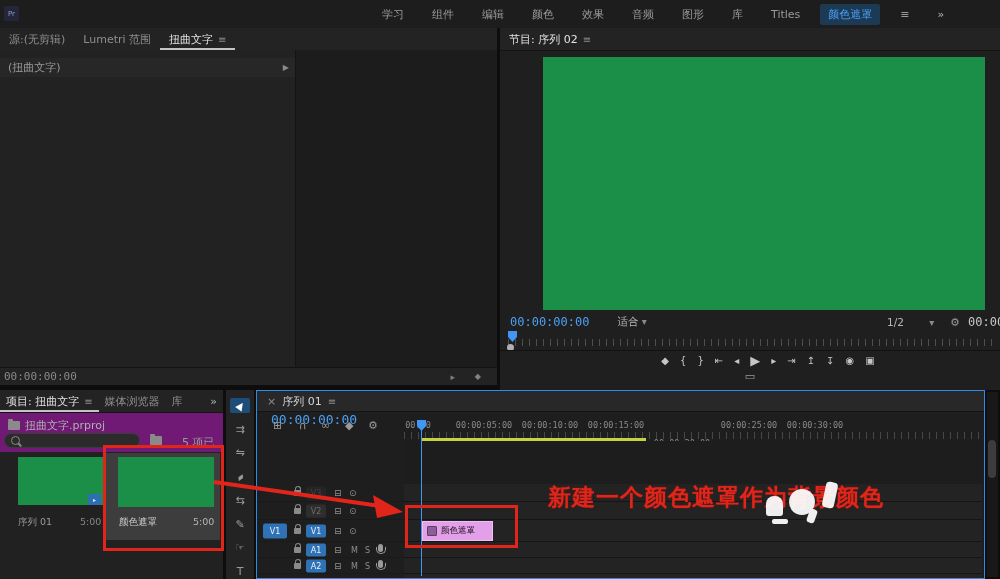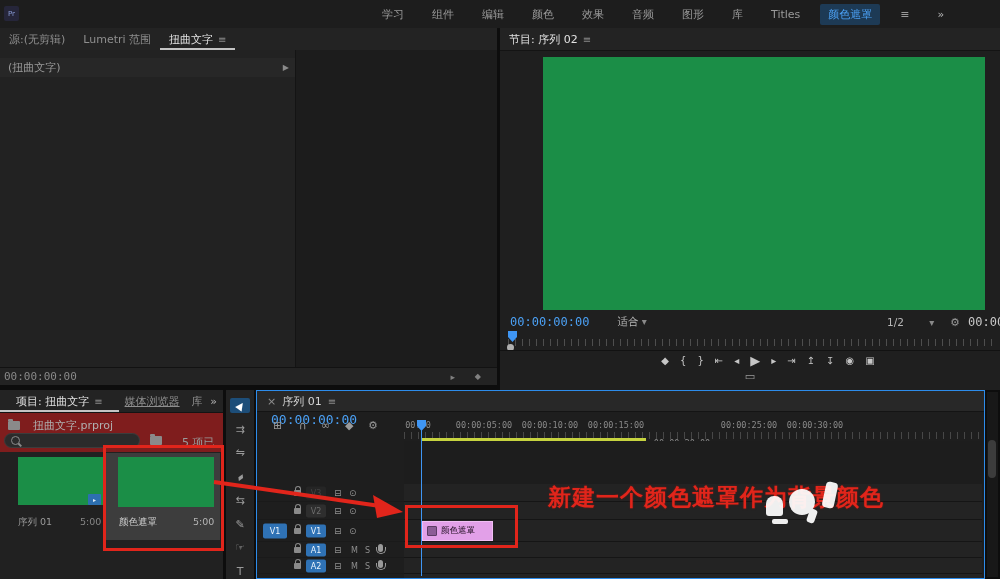--- a/index.html
+++ b/index.html
@@ -1,19 +1,19 @@
 <!DOCTYPE html>
 <html><head>
 <meta charset="utf-8">
 <style>
   html,body{margin:0;padding:0;background:#000;}
   .stage{position:relative;width:1000px;height:579px;background:#0d0d0d;overflow:hidden;
          font-family:"DejaVu Sans","Liberation Sans",sans-serif;color:#bbb;font-size:11px;
          -webkit-user-select:none;user-select:none;}
-  .panel{position:absolute;background:#7f1d1d;}
+  .panel{position:absolute;background:#701a75;}
   .tabbar{position:absolute;left:0;top:0;right:0;height:22px;display:flex;align-items:center;
           background:#232323;border-bottom:1px solid #141414;white-space:nowrap;font-size:11px;color:#8e8e8e;}
   .tab{height:100%;display:flex;align-items:center;gap:5px;padding:0 9px;}
   .tab.active{color:#e2e2e2;box-shadow:inset 0 -2px 0 #c4c4c4;}
   .menu-glyph{color:#8a8a8a;font-size:10px;}
   .tc{font-family:"DejaVu Sans Mono","Liberation Mono",monospace;letter-spacing:0px;}
   .tc-blue{color:#4ba0f4;}
   
   .ws-bar{position:absolute;left:0;top:0;width:1000px;height:28px;background:#1d1d1d;border-bottom:1px solid #0e0e0e;}
   .ws-items{position:absolute;left:368px;top:0;height:28px;display:flex;align-items:center;}
@@ -183,29 +183,29 @@
       <span>↥</span>
       <span>↧</span>
       <span>◉</span>
       <span>▣</span>
     </div>
     <div style="position:absolute;left:0;top:342px;width:100%;text-align:center;color:#9a9a9a;font-size:11px;">▭</div>
   </div>
 
   <div class="panel proj">
     <div class="tabbar">
-      <span class="tab active" style="padding:0 16px;">
+      <span class="tab active" style="padding:0 6px;">
         <span>项目: 扭曲文字</span>
         <span class="menu-glyph">≡</span>
       </span>
-      <span class="tab" style="padding:0 6px;text-decoration:underline;">媒体浏览器</span>
+      <span class="tab" style="padding:0 6px;">媒体浏览器</span>
       <span class="tab" style="padding:0 6px;">库</span>
       <span style="position:absolute;right:6px;color:#b5b5b5;">»</span>
     </div>
-    <div style="position:absolute;left:8px;top:28px;display:flex;align-items:center;gap:13px;text-align:center;">
+    <div style="position:absolute;left:8px;top:28px;display:flex;align-items:center;gap:5px;text-align:center;">
       <span class="folder"></span>
       <span style="color:#b0b0b0;">扭曲文字.prproj</span>
     </div>
     <div class="srchbox">
       <span class="mag"></span>
     </div>
     <span class="folder" style="position:absolute;left:150px;top:46px;"></span>
     <span style="position:absolute;left:182px;top:45px;color:#9a9a9a;">5 项已</span>
     <div class="items">
 

